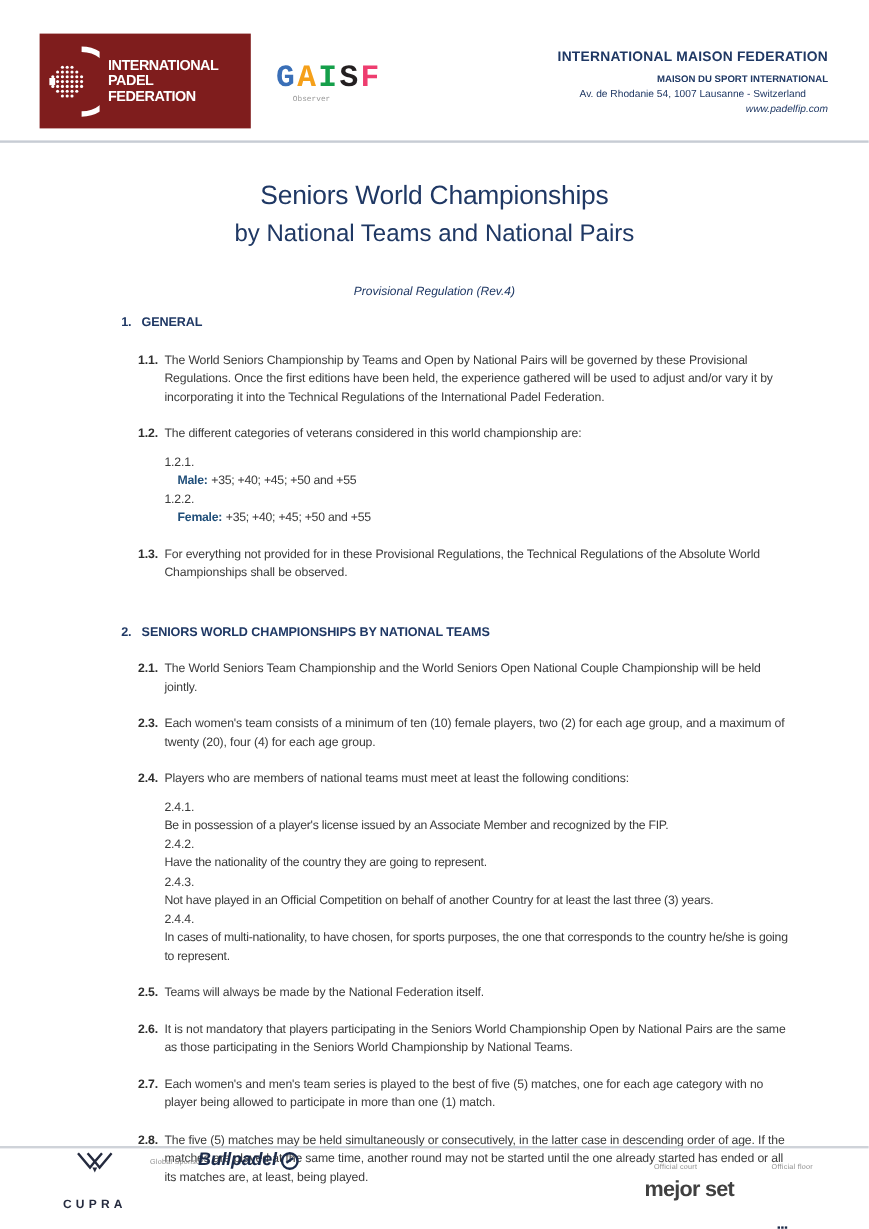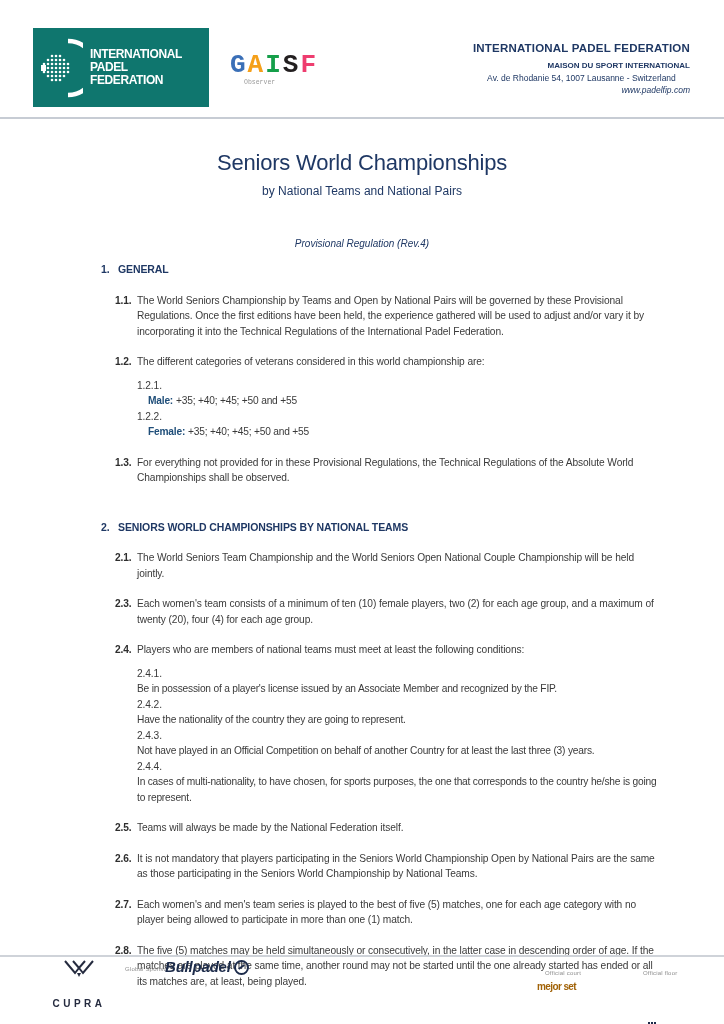--- a/index.html
+++ b/index.html
@@ -4,38 +4,38 @@
 <style>
   html,body{margin:0;padding:0;}
   body{
     width:724px;height:1024px;background:#ffffff;position:relative;overflow:hidden;
     font-family:"Liberation Sans",sans-serif;color:#3a3a3a;
     -webkit-font-smoothing:antialiased;
   }
   
   .ipf-box{
     position:absolute;left:33px;top:28px;width:176px;height:79px;
-    background:#0f766e;display:flex;align-items:center;gap:7px;
+    background:#7f1d1d;display:flex;align-items:center;gap:7px;
     padding:0 8px 0 8px;box-sizing:border-box;
   }
   .ipf-racket{flex:none;}
   .ipf-lines{color:#ffffff;font-weight:bold;font-size:12px;line-height:13px;letter-spacing:-0.4px;}
   .gaisf{position:absolute;left:230px;top:52px;width:104px;font-family:Liberation Mono, monospace;}
   .gaisf-letters{font-size:26px;font-weight:bold;letter-spacing:2px;line-height:26px;}
   .gaisf-observer{font-size:6.5px;color:#9b9b9b;margin-top:1px;padding-left:14px;}
   .contact{position:absolute;right:34px;top:42px;text-align:right;color:#1f3864;}
   .contact-org{font-size:11.5px;font-weight:bold;letter-spacing:0.2px;}
   .contact-l1{font-size:8px;font-weight:bold;margin-top:7px;}
   .contact-l2{font-size:8.5px;margin-top:3px;text-align:center;}
   .contact-web{font-size:8.5px;font-style:italic;margin-top:2px;}
   .header-rule{position:absolute;left:0;right:0;top:117px;height:2px;background:#c7ccd4;}
   
   .title-block{position:absolute;top:150px;left:0;right:0;text-align:center;color:#1f3864;}
   .doc-title{font-size:22px;letter-spacing:-0.2px;}
-  .doc-subtitle{font-size:12px;margin-top:8px;}
+  .doc-subtitle{font-size:20px;margin-top:8px;}
   .prov{position:absolute;top:238px;left:0;right:0;text-align:center;color:#1f3864;font-size:10px;font-style:italic;}
   
   .content{
     position:absolute;top:257px;left:101px;right:64px;
     font-size:10.2px;line-height:15.5px;letter-spacing:-0.1px;
   }
   .section + .section{margin-top:34px;}
   .section:first-child{margin-top:5px;}
   .sec-heading{display:flex;font-weight:bold;color:#1f3864;font-size:10.5px;}
   .sec-num{width:17px;flex:none;}
@@ -51,21 +51,21 @@
   .footer-rule{position:absolute;left:0;right:0;top:955px;height:1.5px;background:#cfd3d9;}
   .sponsor-label{position:absolute;font-size:6px;color:#8f8f8f;letter-spacing:0.2px;}
   .lbl-global{left:125px;top:966px;}
   .lbl-court{left:545px;top:970px;}
   .lbl-floor{left:643px;top:970px;}
   .cupra{position:absolute;left:42px;top:960px;width:74px;text-align:center;color:#252b3f;}
   .cupra-text{font-size:10px;font-weight:bold;letter-spacing:3.5px;margin-top:16px;}
   .bullpadel{position:absolute;left:165px;top:958px;color:#1c2b4a;font-style:italic;font-weight:bold;font-size:15px;letter-spacing:-0.2px;display:flex;align-items:flex-end;}
   .bp-circle{display:inline-block;width:11px;height:11px;border:2px solid #1c2b4a;border-radius:50%;margin-left:3px;position:relative;}
   .bp-circle::after{content:"";position:absolute;left:2px;top:4px;width:7px;height:2px;background:#1c2b4a;transform:rotate(-35deg);}
-  .mejorset{position:absolute;left:537px;top:981px;font-weight:bold;font-size:10px;color:#a16207;letter-spacing:-0.6px;}
+  .mejorset{position:absolute;left:537px;top:981px;font-weight:bold;font-size:18px;color:#404040;letter-spacing:-0.6px;}
   .mondo{position:absolute;left:627px;top:1022px;font-weight:bold;font-size:13px;color:#1c2b4a;letter-spacing:0.5px;display:flex;align-items:center;flex-direction:column;}
   .mondo-bars{display:inline-flex;gap:1.5px;margin-right:2px;}
   .mondo-bars i{display:block;width:1.5px;height:8px;background:#1c2b4a;}
 </style>
 </head>
 <body>
 
 <div class="ipf-box">
   <svg class="ipf-racket" width="42" height="62" viewBox="0 0 42 62">
     <rect x="0" y="28" width="5" height="6" fill="#ffffff"></rect>
@@ -116,21 +116,21 @@
     <div>FEDERATION</div>
   </div>
 </div>
 
 <div class="gaisf">
   <div class="gaisf-letters"><span style="color: rgb(58, 111, 183);">G</span><span style="color: rgb(245, 160, 26);">A</span><span style="color: rgb(21, 159, 74);">I</span><span style="color: rgb(35, 31, 32);">S</span><span style="color: rgb(238, 61, 111);">F</span></div>
   <div class="gaisf-observer">Observer</div>
 </div>
 
 <div class="contact">
-  <div class="contact-org">INTERNATIONAL PADEL FEDERATION</div>
+  <div class="contact-org">INTERNATIONAL MAISON FEDERATION</div>
   <div class="contact-l1">MAISON DU SPORT INTERNATIONAL</div>
   <div class="contact-l2">Av. de Rhodanie 54, 1007 Lausanne - Switzerland</div>
   <div class="contact-web">www.padelfip.com</div>
 </div>
 
 <div class="header-rule"></div>
 
 <div class="title-block">
   <div class="doc-title">Seniors World Championships</div>
   <div class="doc-subtitle">by National Teams and National Pairs</div>

